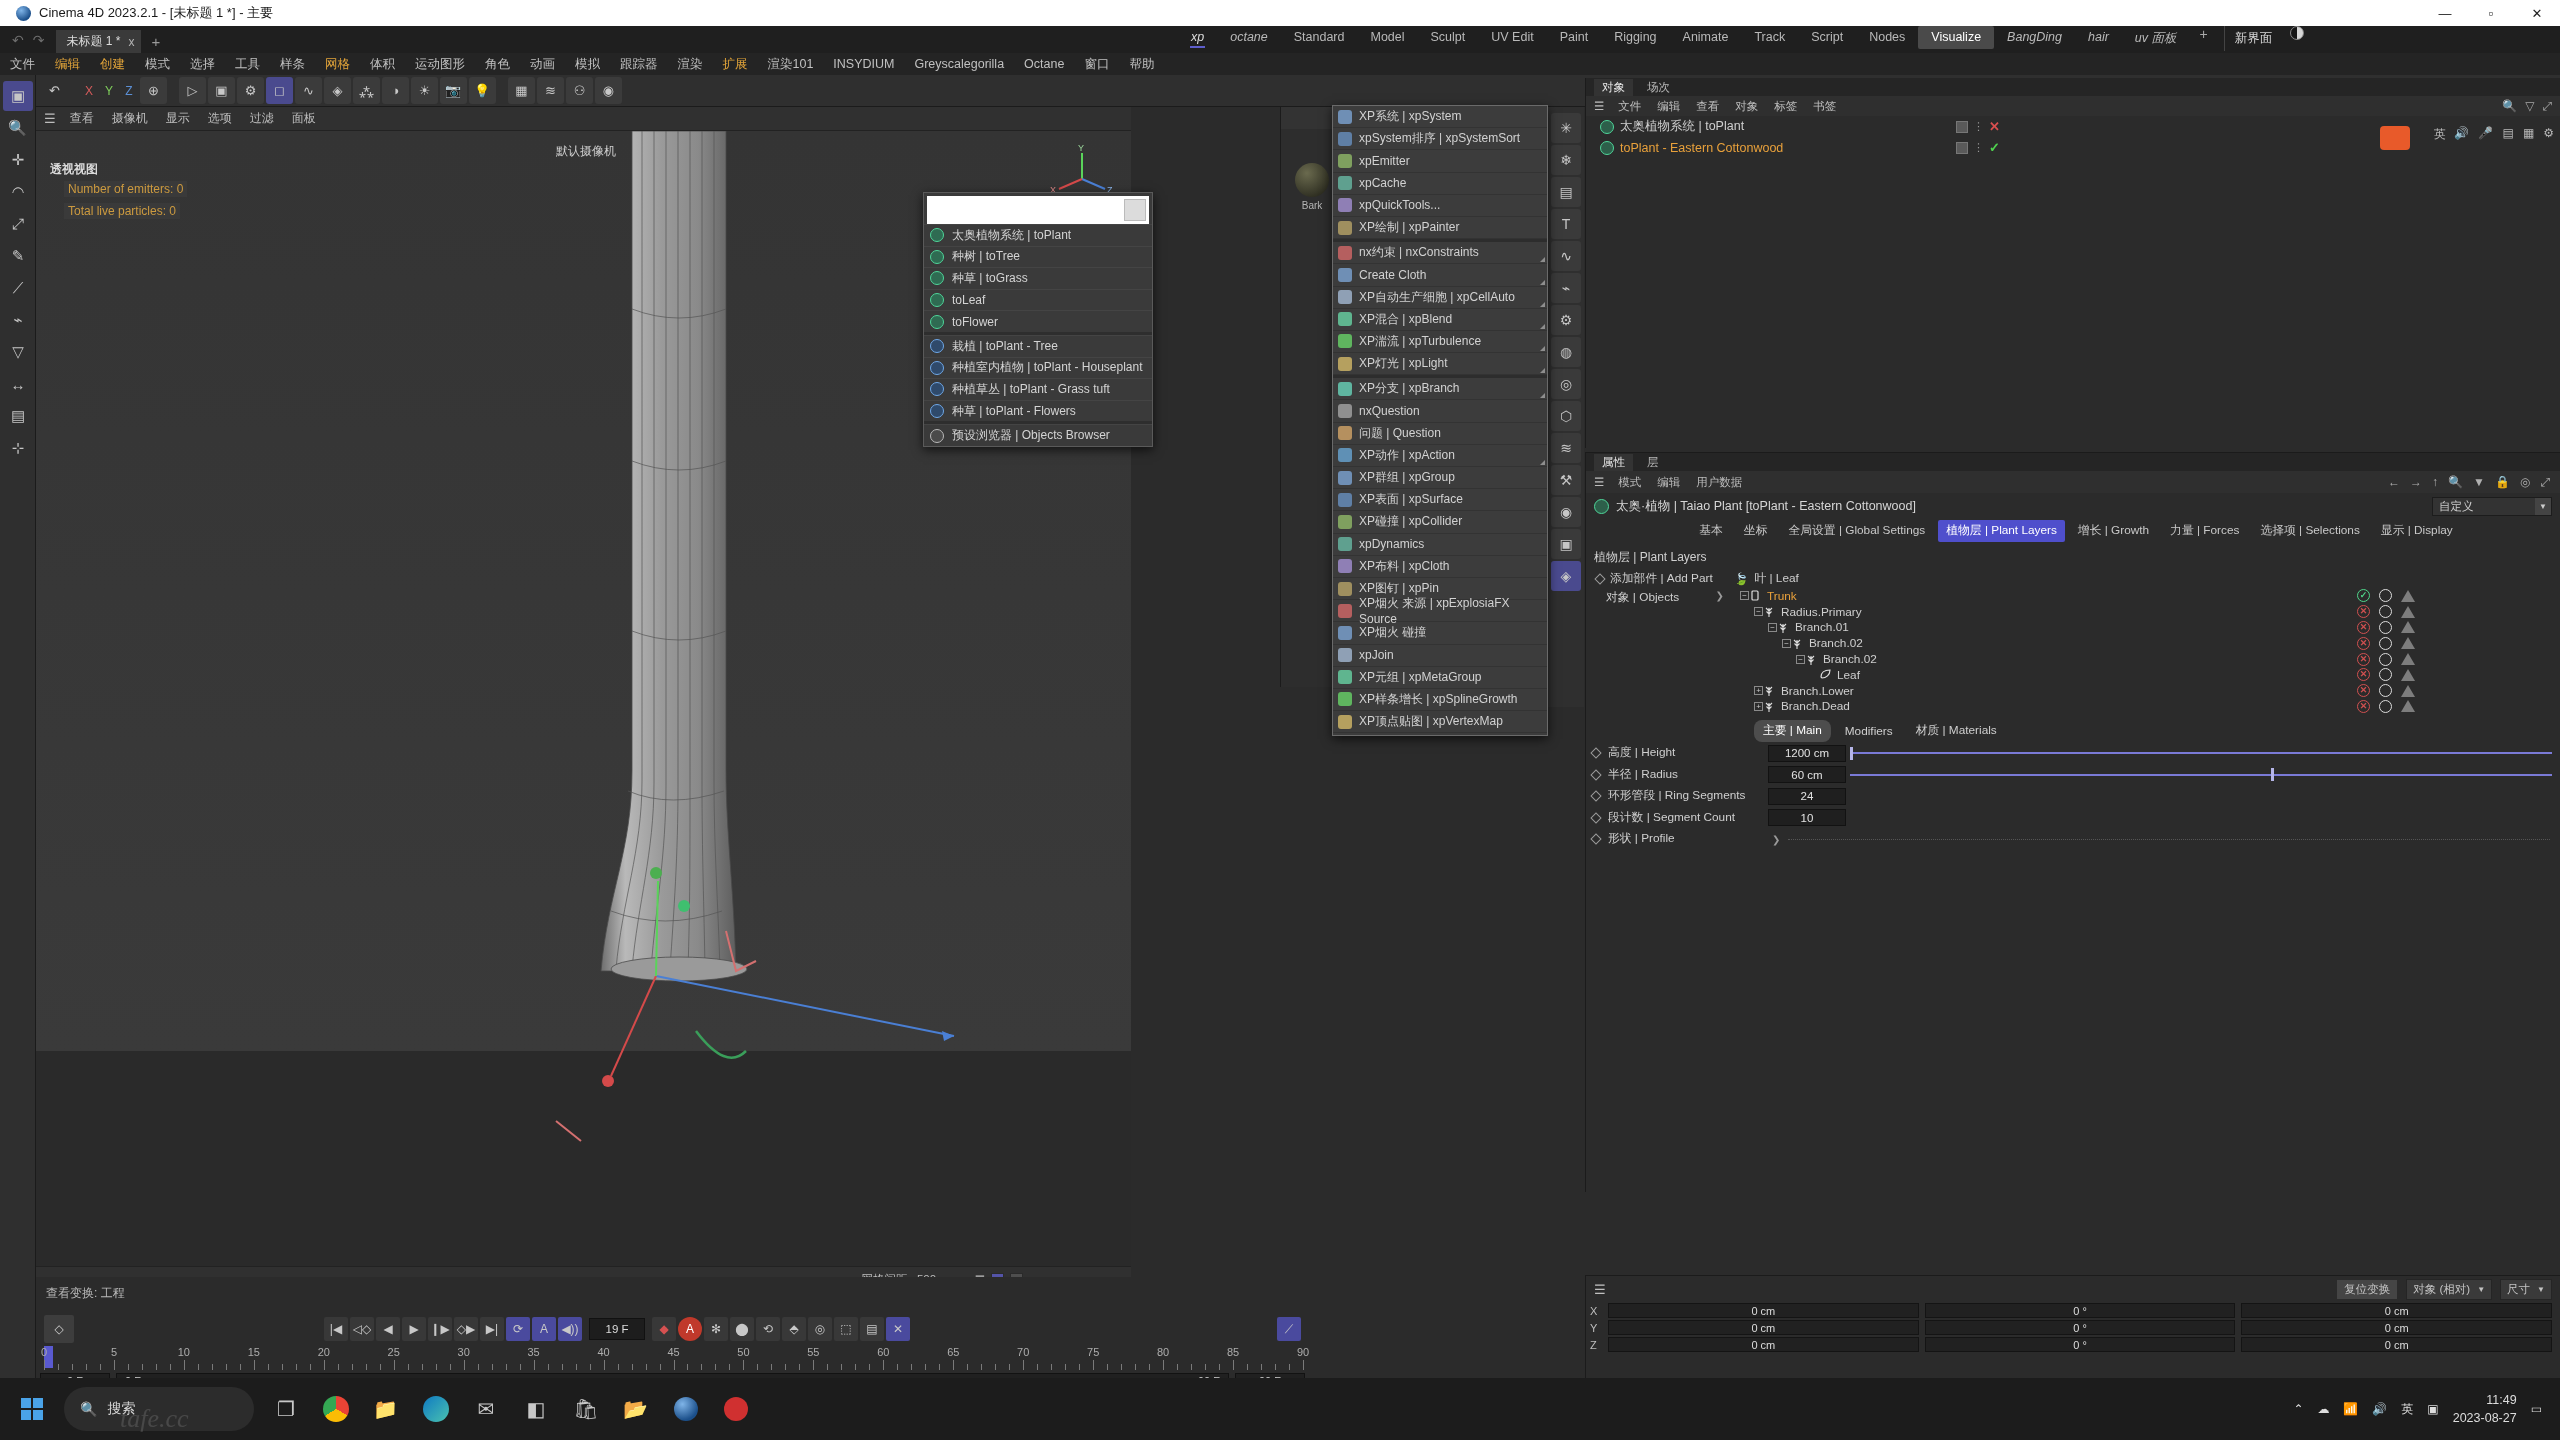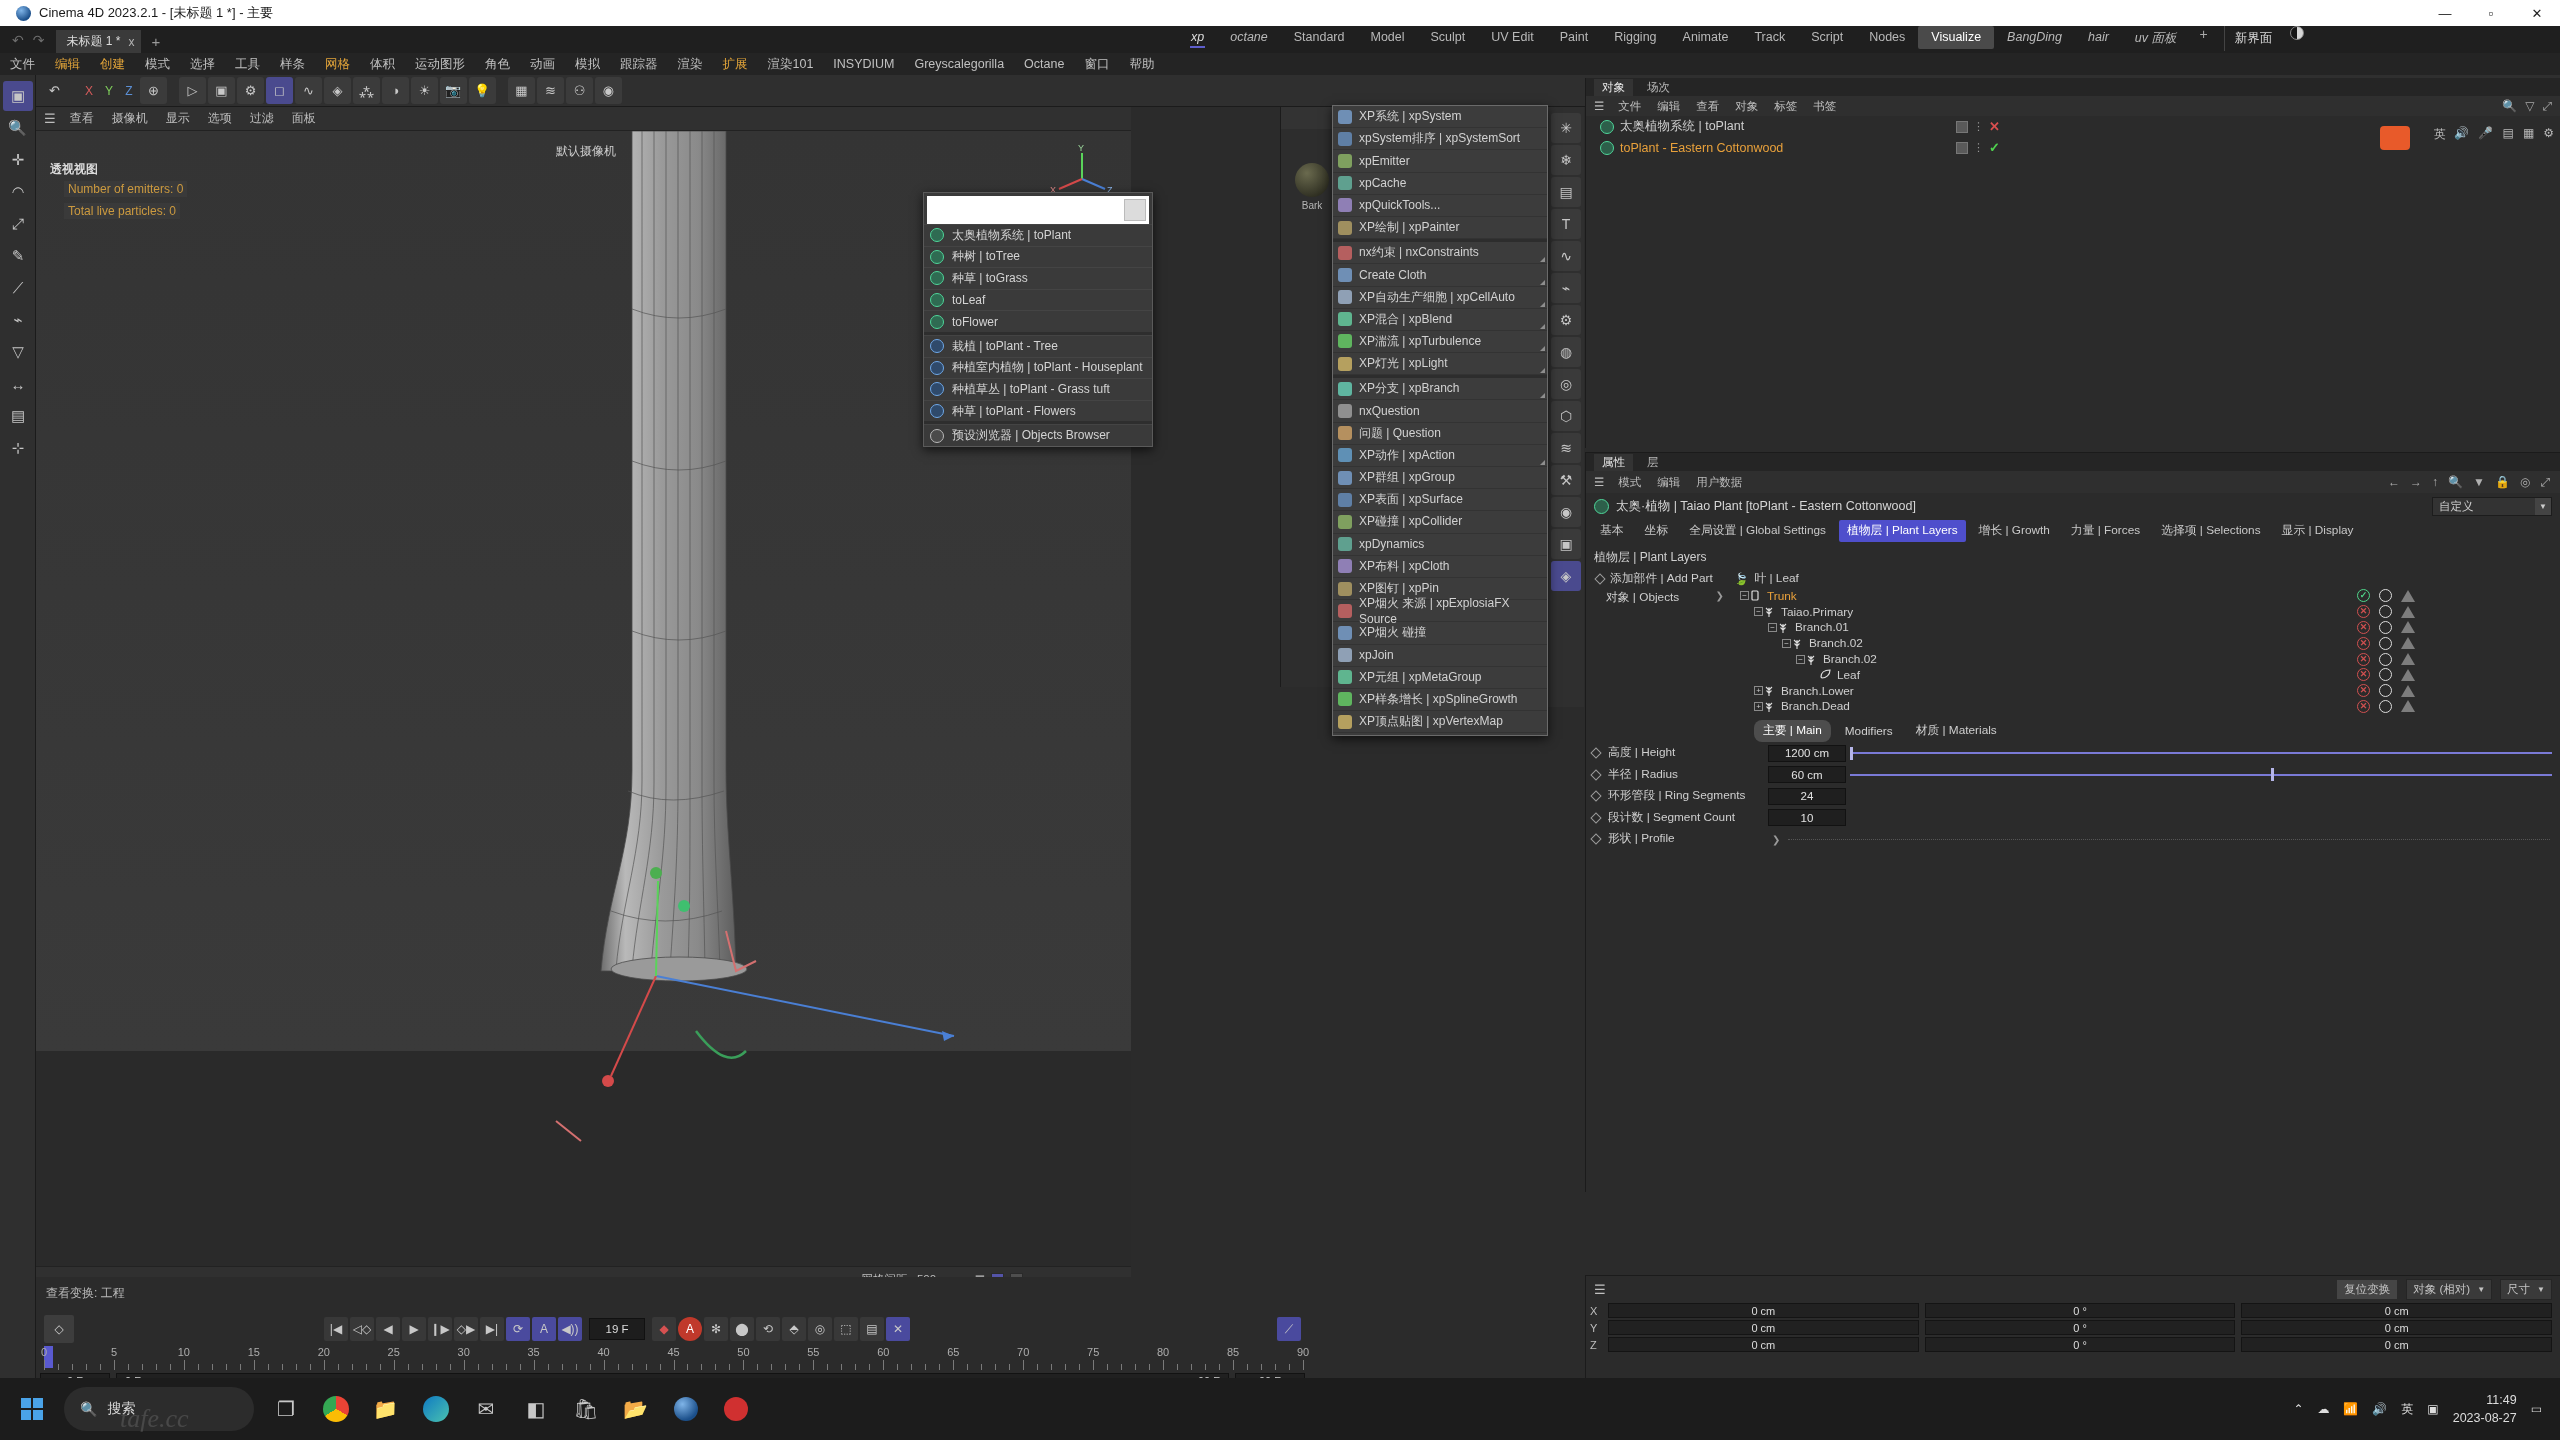--- a/index.html
+++ b/index.html
@@ -202,21 +202,21 @@
      color:#b0b0b0; font-size:12px; }
   .attr-title { height:26px; display:flex; align-items:center; padding-left:8px;
      gap:7px; font-size:12.5px; color:#d6d6d6; }
   .attr-title .tic { width:15px;height:15px;border-radius:50%;
      border:1.5px solid #4fd69a;background:#2d5f4a;}
   .attr-title .combo { margin-left:auto; margin-right:8px; width:120px; height:19px;
      background:#333; border:1px solid #1c1c1c; display:flex; align-items:center;
      padding-left:6px; font-size:11.5px; color:#ccc; }
   .attr-title .combo .cv { margin-left:auto; width:16px; height:17px; background:#444;
      display:flex;align-items:center;justify-content:center;font-size:8px;color:#ccc;}
-  .attr-tabs { height:24px; display:flex; align-items:center; padding-left:6px; gap:5px; }
+  .attr-tabs { height:24px; display:flex; align-items:center; padding-left:6px; gap:5px;justify-content:center; }
   .attr-tabs .at { font-size:11.8px; color:#c9c9c9; padding:3px 8px; border-radius:2px; }
   .attr-tabs .at.sel { background:#4f4fcc; color:#fff; }
   .attr-sec { font-size:12px; color:#d0d0d0; padding:6px 0 4px 8px; }
 
   
   .pl-wrap { position:relative; }
   .pl-row { display:flex; align-items:center; height:15.8px; font-size:11.8px;
      color:#cfcfcf; position:relative; }
   .pl-row .exp { width:9px;height:9px;border:1px solid #8a8a8a;color:#ccc;
      font-size:8px;line-height:7px;text-align:center;flex:0 0 auto; }
@@ -999,21 +999,21 @@
                 <span class="badge-c">✓</span>
                 <span class="badge-o"></span>
                 <span class="badge-t"></span>
               </span>
             </div>
             <div class="pl-row" style="padding-left: 22px;">
               <span class="exp" style="visibility: visible;">−</span>
               <span class="ic"><svg width="13" height="13" viewBox="0 0 13 13">
                   <path d="M6 12V3M6 6L3 3M6 6l3-3M6 9L3.5 6.5M6 9l2.5-2.5" stroke="#ddd" stroke-width="1.1" fill="none"></path>
                 </svg></span>
-              <span class="nm">Taiao.Primary</span>
+              <span class="nm">Radius.Primary</span>
               <span class="pl-badges">
                 <span class="badge-x">✕</span>
                 <span class="badge-o"></span>
                 <span class="badge-t"></span>
               </span>
             </div>
             <div class="pl-row" style="padding-left: 36px;">
               <span class="exp" style="visibility: visible;">−</span>
               <span class="ic"><svg width="13" height="13" viewBox="0 0 13 13">
                   <path d="M6 12V3M6 6L3 3M6 6l3-3M6 9L3.5 6.5M6 9l2.5-2.5" stroke="#ddd" stroke-width="1.1" fill="none"></path>

